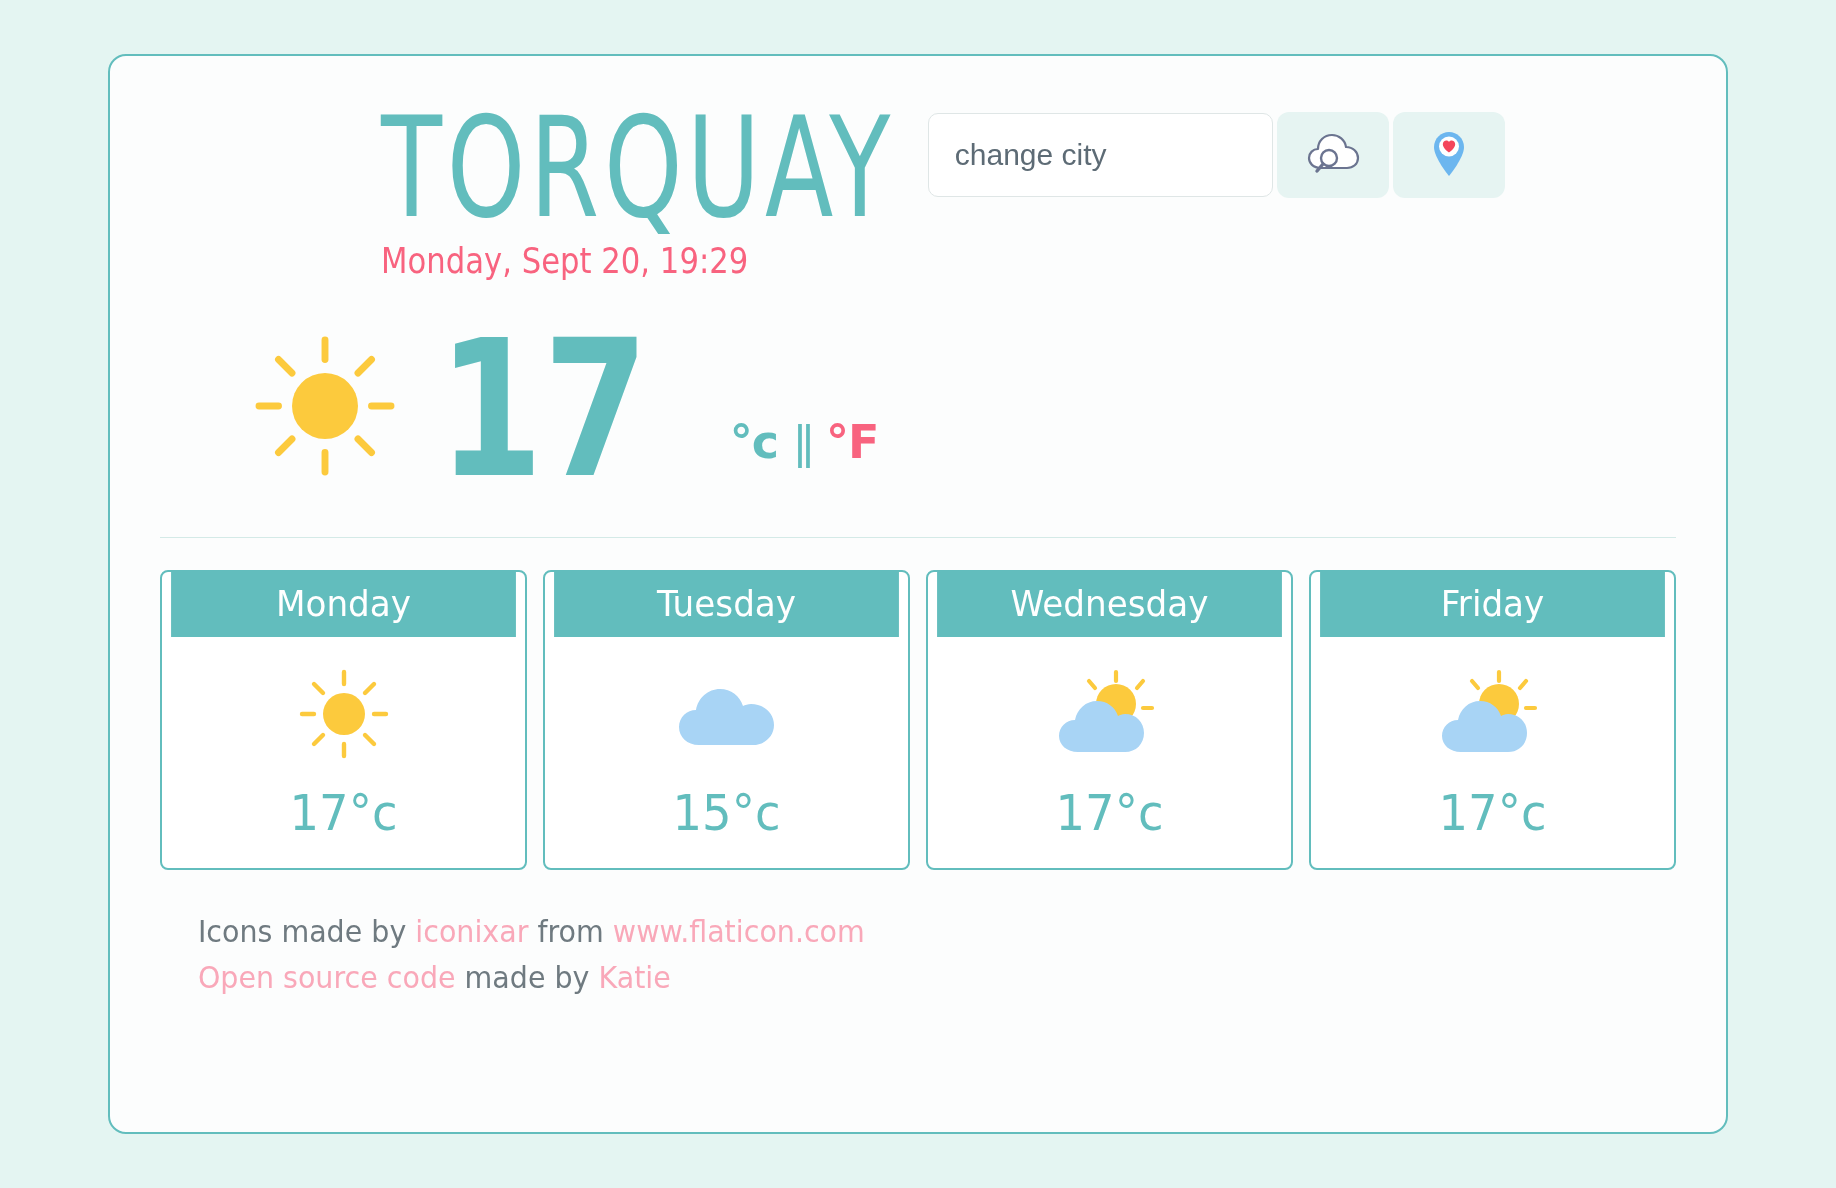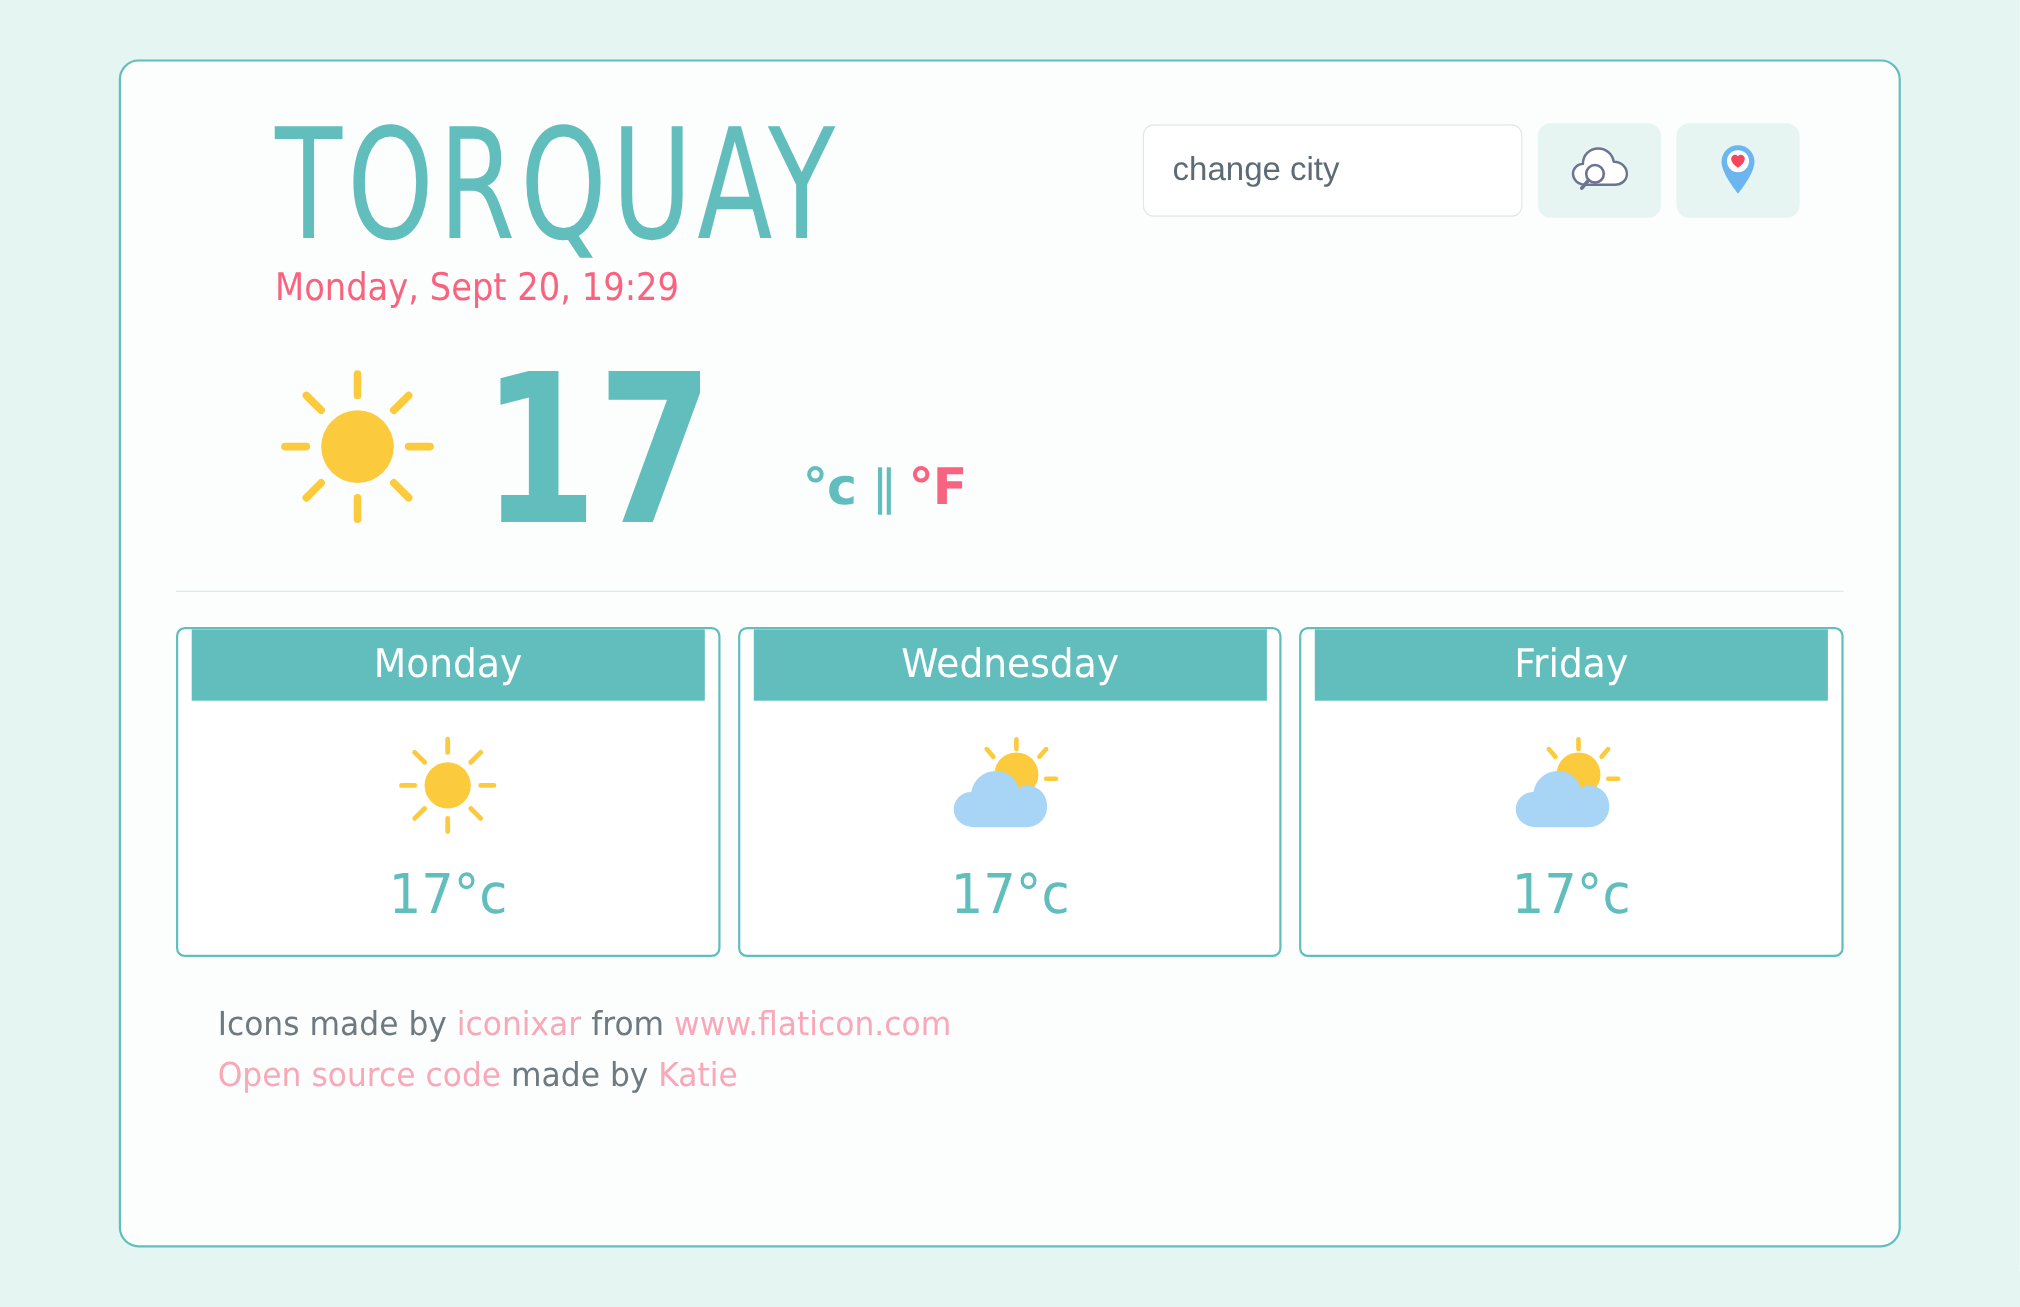--- a/index.html
+++ b/index.html
@@ -24,21 +24,21 @@
     border: 2px solid #62bdbd;
     border-radius: 18px;
     position: relative;
     padding: 0 50px;
   }
 
   
   .header-row {
     display: flex;
     align-items: flex-start;
-    justify-content: space-between;
+    justify-content: center;
     padding-top: 42px;
   }
 
   .city-block { padding-left: 90px; }
 
   .city-name {
     font-size: 118px;
     line-height: 1.0;
     color: #62bdbd;
     font-weight: 400;
@@ -55,21 +55,21 @@
     color: #f8637f;
     font-family: "DejaVu Sans", sans-serif;
     letter-spacing: 0px;
     transform: scaleY(1.05) scaleX(0.93);
     transform-origin: left top;
   }
 
   .search-block {
     display: flex;
     align-items: center;
-    gap: 14px;
+    gap: 4px;
     padding-top: 14px;
     padding-right: 40px;
   }
 
   .search-input {
     width: 345px;
     height: 84px;
     border: 1px solid #dfe6e6;
     border-radius: 10px;
     background: #ffffff;
@@ -314,20 +314,29 @@
             <line x1="20" y1="20" x2="29" y2="29"></line>
             <line x1="71" y1="71" x2="80" y2="80"></line>
             <line x1="80" y1="20" x2="71" y2="29"></line>
             <line x1="29" y1="71" x2="20" y2="80"></line>
           </g>
         </svg>
       </div>
       <div class="fc-temp">17°c</div>
     </div>
 
+    <div class="fc-card">
+      <div class="fc-head">Tuesday</div>
+      <div class="fc-icon">
+        <svg width="104" height="78" viewBox="0 0 104 78">
+          <path d="M24 70 C12 70 4 62 4 52 C4 42 12 35 21 35 C23 23 33 14 45 14 C56 14 65 21 68 31 C70 30 73 29 76 29 C89 29 99 38 99 50 C99 61 90 70 78 70 Z" fill="#a8d4f5"></path>
+        </svg>
+      </div>
+      <div class="fc-temp">15°c</div>
+    </div>
 
     <div class="fc-card">
       <div class="fc-head">Wednesday</div>
       <div class="fc-icon">
         <svg width="112" height="92" viewBox="0 0 112 92">
           <circle cx="62" cy="36" r="20" fill="#fcca3d"></circle>
           <g stroke="#fcca3d" stroke-width="4.2" stroke-linecap="round">
             <line x1="62" y1="4" x2="62" y2="13"></line>
             <line x1="89" y1="13" x2="83" y2="20"></line>
             <line x1="35" y1="13" x2="41" y2="20"></line>

